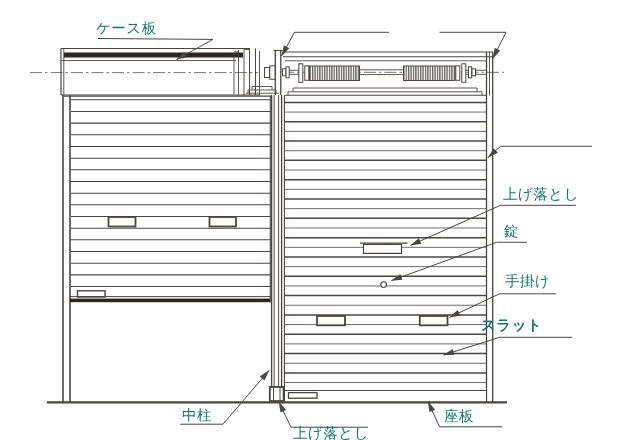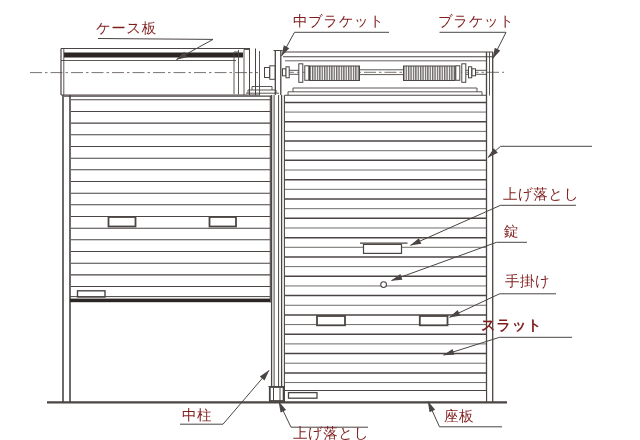--- a/index.html
+++ b/index.html
@@ -2,21 +2,21 @@
 <html><head>
 <meta charset="utf-8">
 <style>
   html,body{margin:0;padding:0;background:#ffffff;}
   .stage{
     position:relative;width:640px;height:440px;background:#ffffff;overflow:hidden;
     font-family:"Liberation Sans","DejaVu Sans",sans-serif;
   }
   .diagram-svg{position:absolute;left:0;top:0;width:640px;height:440px;}
   .label{
-    position:absolute;font-size:14.5px;line-height:1.15;color:#7f1d1d;
+    position:absolute;font-size:14.5px;line-height:1.15;color:#0f766e;
     letter-spacing:0.5px;white-space:nowrap;font-weight:500;
   }
 </style>
 </head>
 <body>
 
 <div class="stage">
 
   <svg class="diagram-svg" viewBox="0 0 640 440" xmlns="http://www.w3.org/2000/svg">
     <defs>
@@ -214,22 +214,20 @@
       <polyline points="527,242.3 496.5,242.3 391.5,280.5" marker-end="url(#arw)"></polyline>
       <polyline points="556,293.8 499.5,293.8 449.5,317.3" marker-end="url(#arw)"></polyline>
       <polyline points="572,337.3 499.5,337.3 443.5,355" marker-end="url(#arw)"></polyline>
       <polyline points="180,424.2 223,424.2 269,370.5" marker-end="url(#arw)"></polyline>
       <polyline points="368,427.2 291,427.2 278.8,401.8" marker-end="url(#arw)"></polyline>
       <polyline points="502,426.8 439.5,426.8 428,401.5" marker-end="url(#arw)"></polyline>
     </g>
   </svg>
 
   <div class="label" style="left:96px;top:20px;">ケース板</div>
-  <div class="label" style="left:293px;top:13px;">中ブラケット</div>
-  <div class="label" style="left:438px;top:13px;">ブラケット</div>
   <div class="label" style="left:503px;top:186px;">上げ落とし</div>
   <div class="label" style="left:504px;top:223px;">錠</div>
   <div class="label" style="left:505px;top:273px;">手掛け</div>
   <div class="label" style="left:481px;top:317px;font-weight:bold;">スラット</div>
   <div class="label" style="left:182px;top:407px;">中柱</div>
   <div class="label" style="left:293px;top:425px;">上げ落とし</div>
   <div class="label" style="left:444px;top:408px;">座板</div>
 </div>
 
 </body></html>

